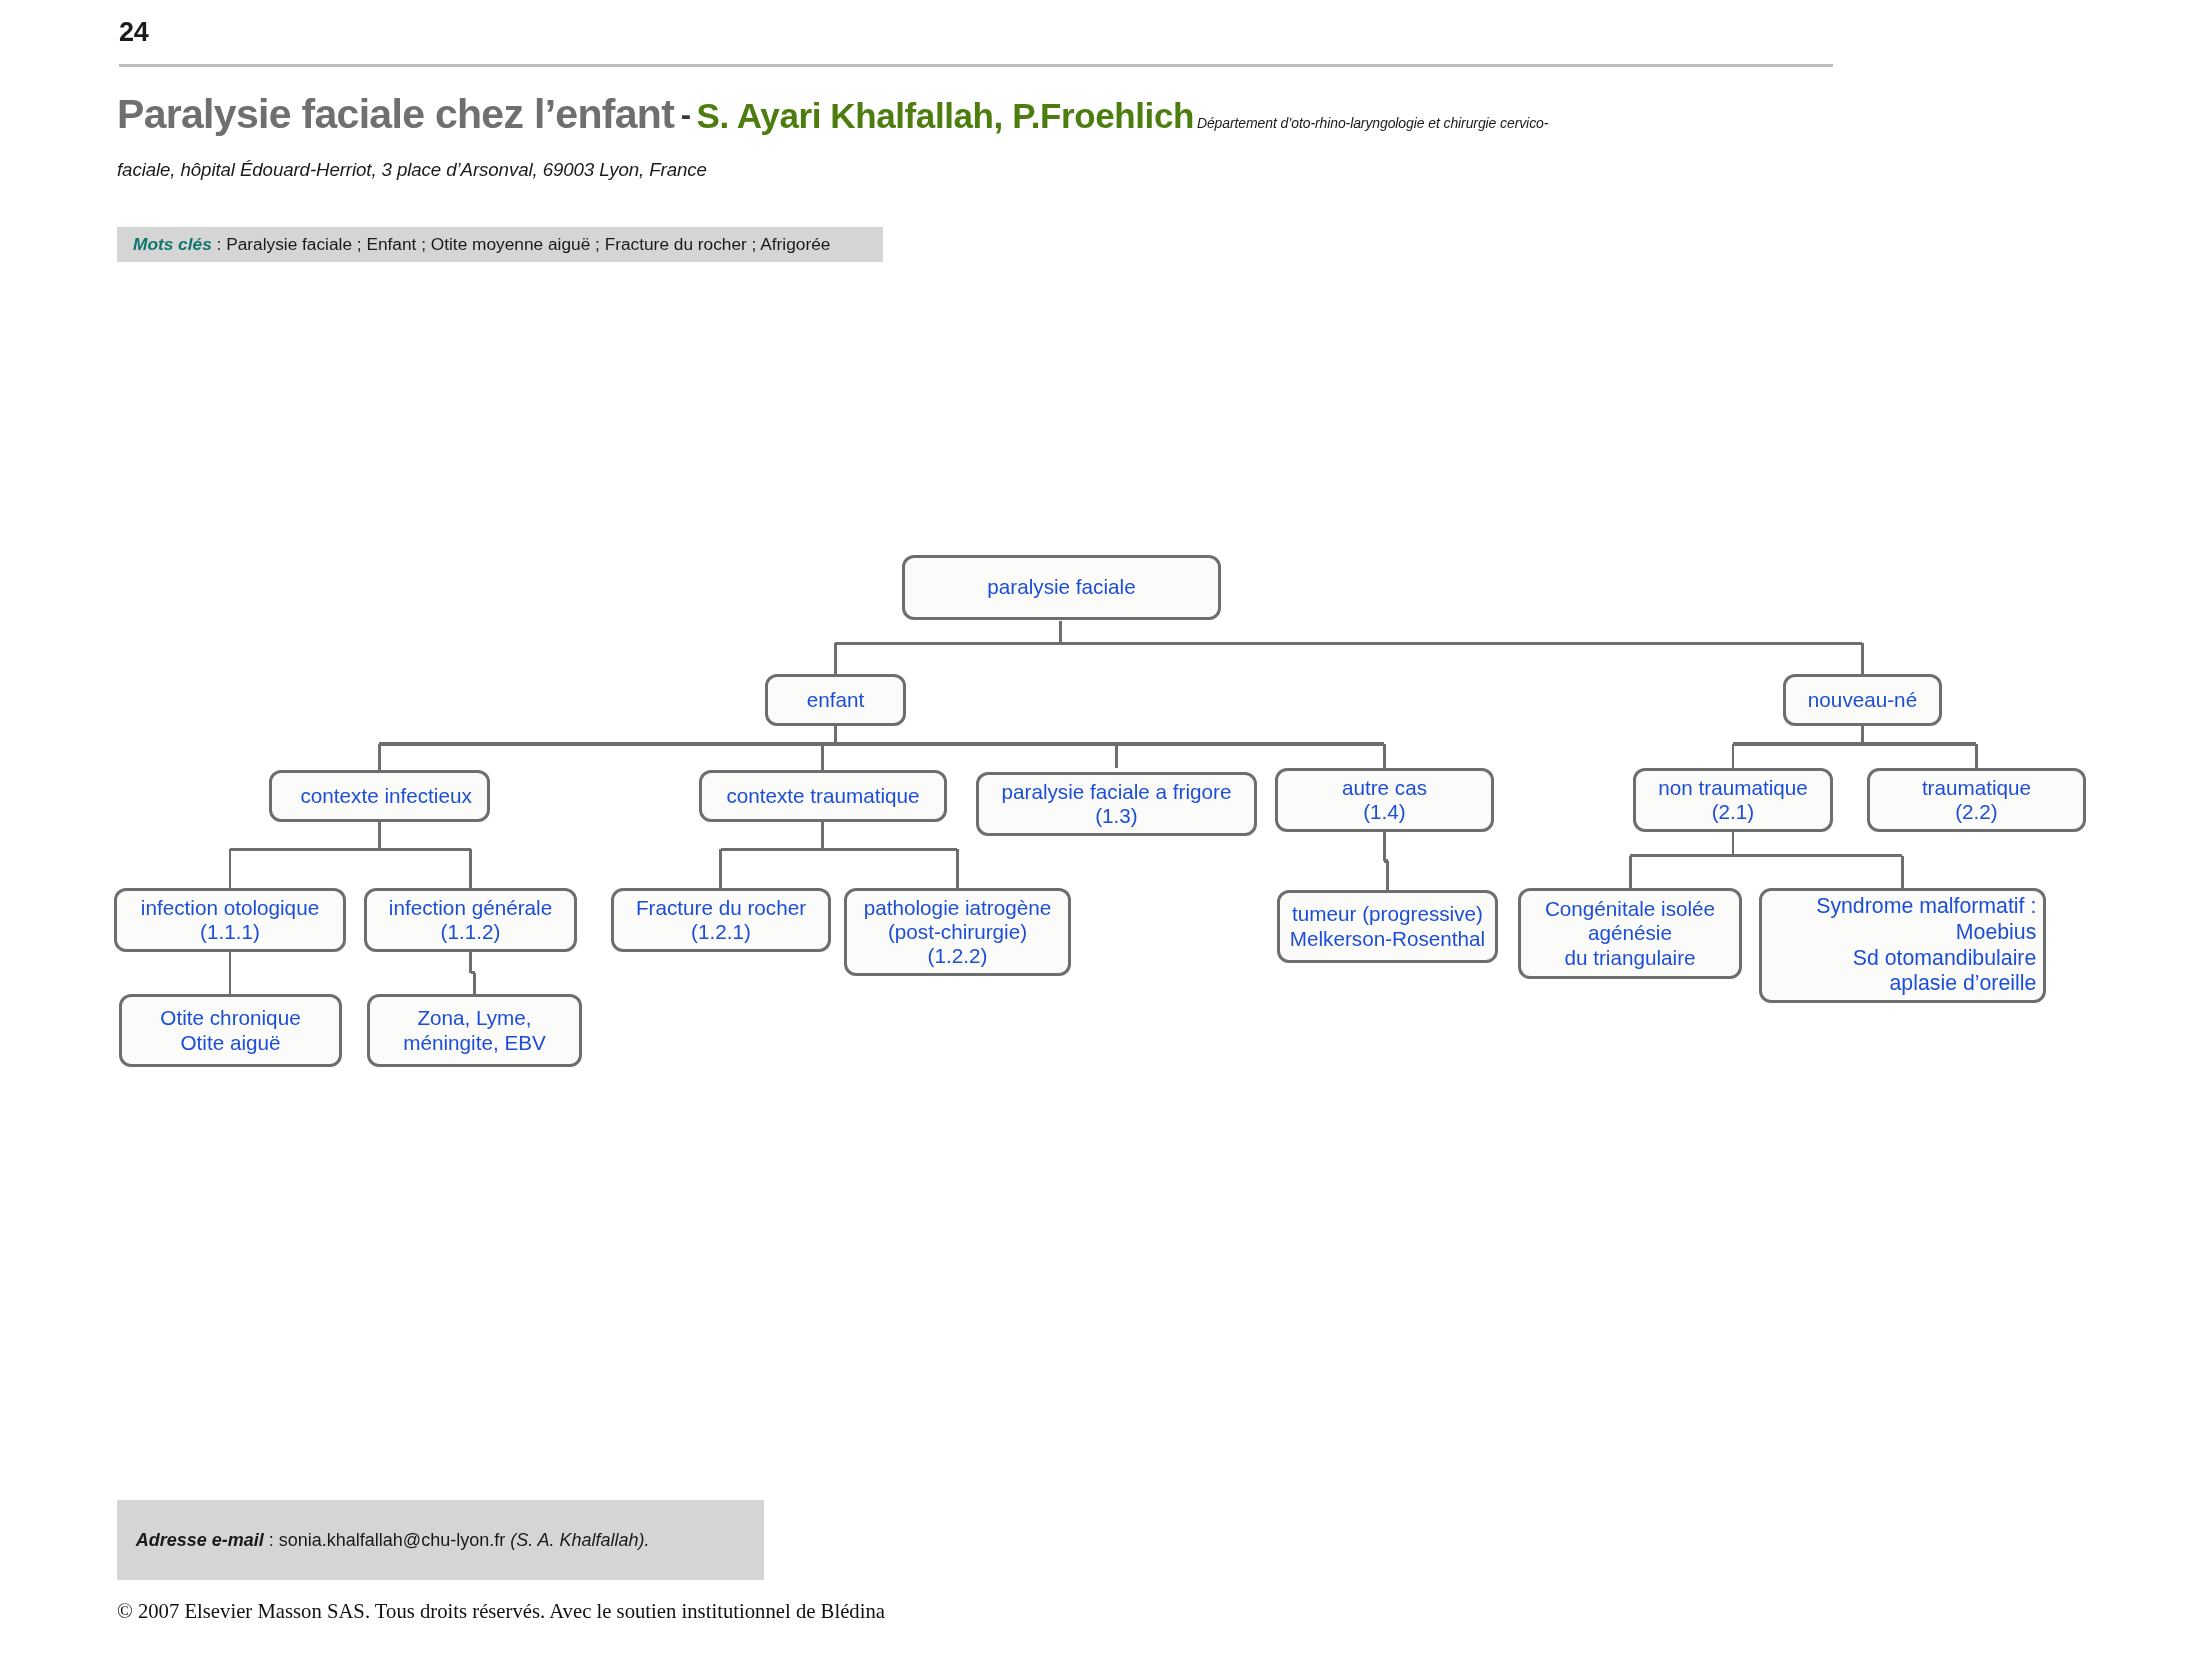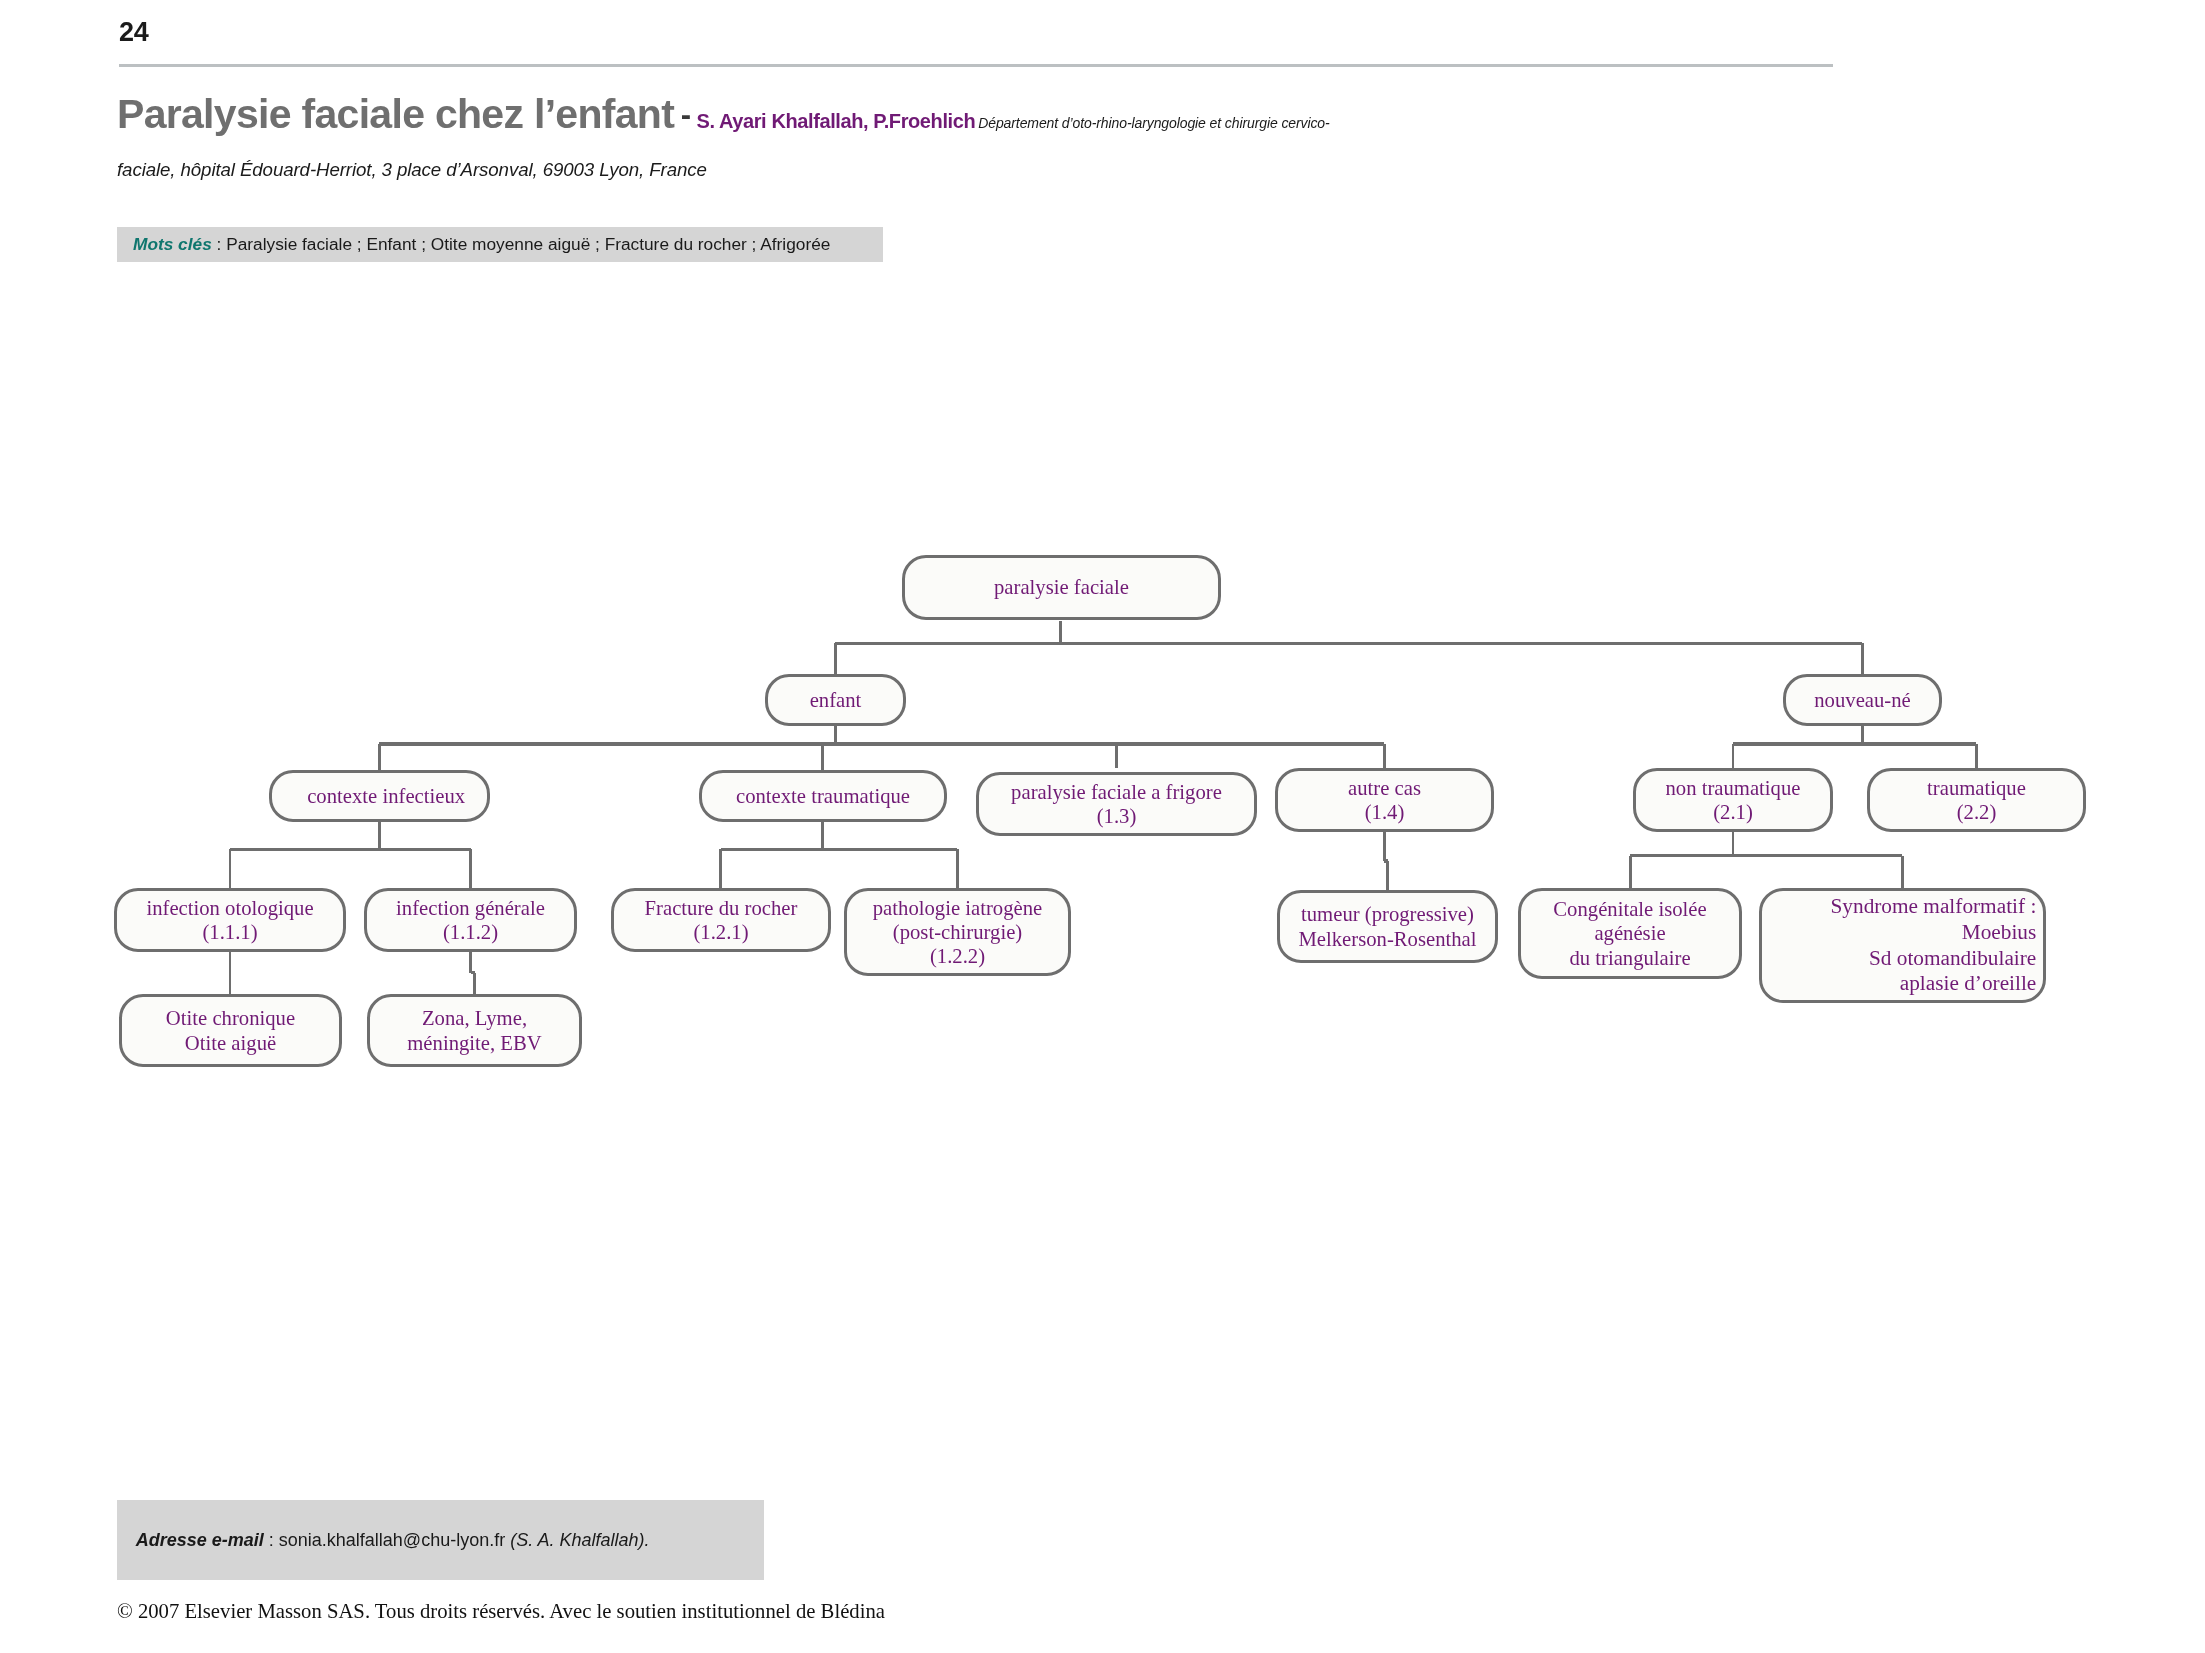--- a/index.html
+++ b/index.html
@@ -30,21 +30,21 @@
   .title-line{ line-height:1.04; }
   #article-title{
     font-size:41px; font-weight:bold; color:#6f6f6f;
     letter-spacing:-0.7px; font-stretch:condensed;
   }
   #title-dash{
     font-size:31px; font-weight:bold; color:#3a3a3a;
     padding:0 5.3px 0 6.7px; vertical-align:2.7px;
   }
   #authors{
-    font-size:20px; font-weight:bold; color:#701a75;
+    font-size:35px; font-weight:bold; color:#4d7c0f;
     letter-spacing:-0.4px;
   }
   #affiliation{
     font-size:14px; font-style:italic; color:#1b1b1b;
     letter-spacing:-0.1px;
   }
   #affiliation-cont{
     position:absolute; left:117px; top:159px;
     font-size:18.7px; font-style:italic; color:#1b1b1b;
     letter-spacing:-0.1px;
@@ -59,29 +59,28 @@
   }
   #keywords-inner{ padding-left:16px; font-size:17.3px; color:#1a1a1a; }
   #keywords-label{ font-style:italic; font-weight:bold; color:#0f766e; }
 
   
   #diagram{ position:absolute; left:0; top:0; width:2205px; height:1654px; }
   .node-box{
     position:absolute;
     box-sizing:border-box;
     border:3.3px solid #6e6e6e;
-    border-radius:24px;
+    border-radius:12px;
     background:#fbfbf9;
     display:flex; align-items:center; justify-content:center;
     text-align:center;
-    color:#701a75;
+    color:#1d4ed8;
     font-size:20.7px;
     line-height:1.16;
     padding:2.7px 6.7px;
-    font-family:Liberation Serif, serif;
   }
   .node-box.left-align{
     justify-content:flex-start; text-align:right; padding-left:14.7px;
     white-space:pre-line; font-size:21.3px; line-height:1.2;
   }
   .nb-text{ display:block; white-space:pre-line; width:100%; }
 
   
   #email-bar{
     position:absolute; left:117px; top:1500px;

